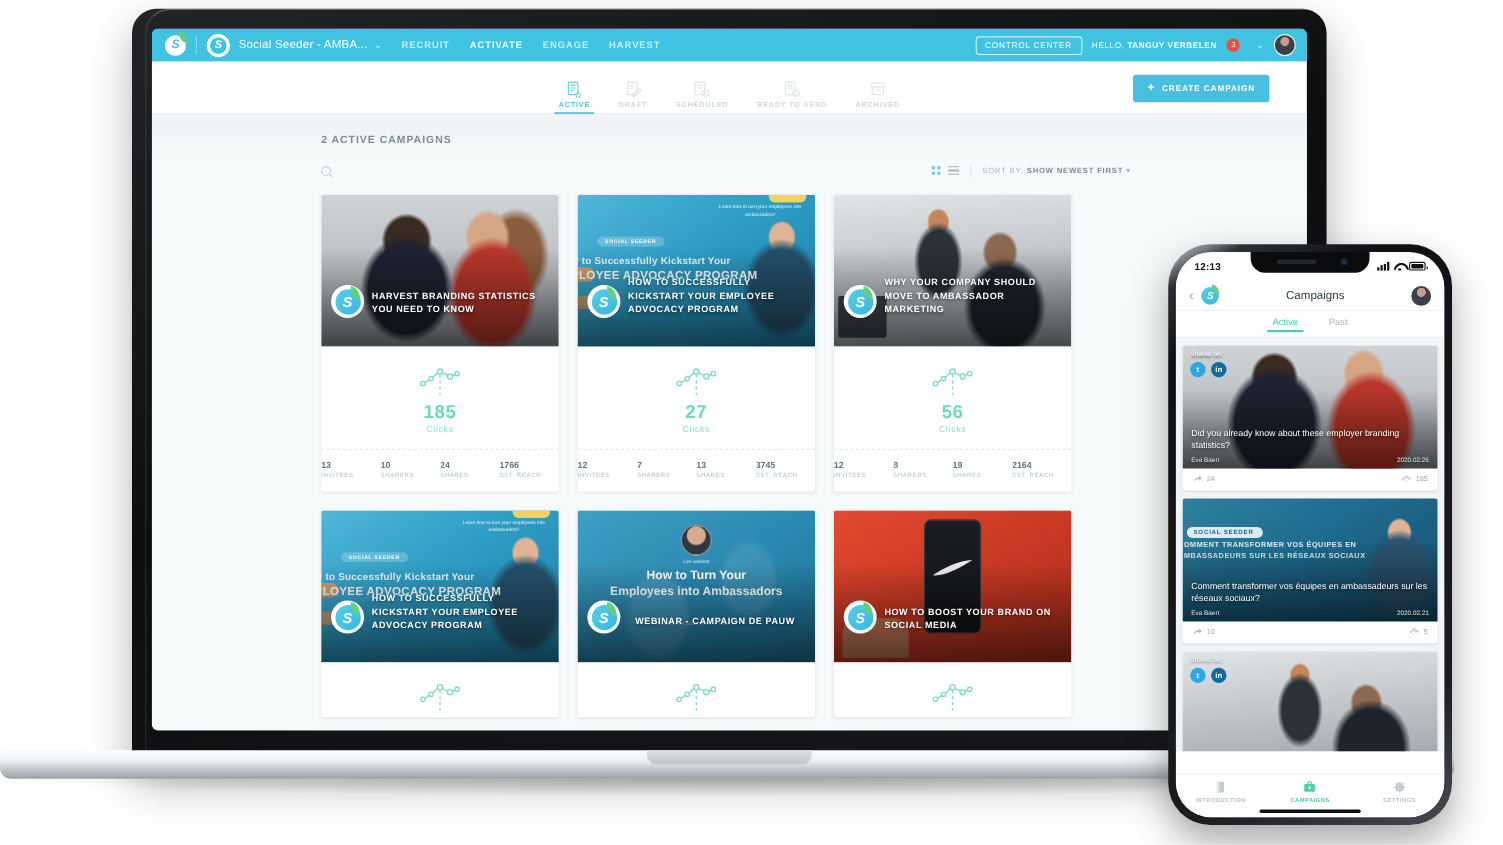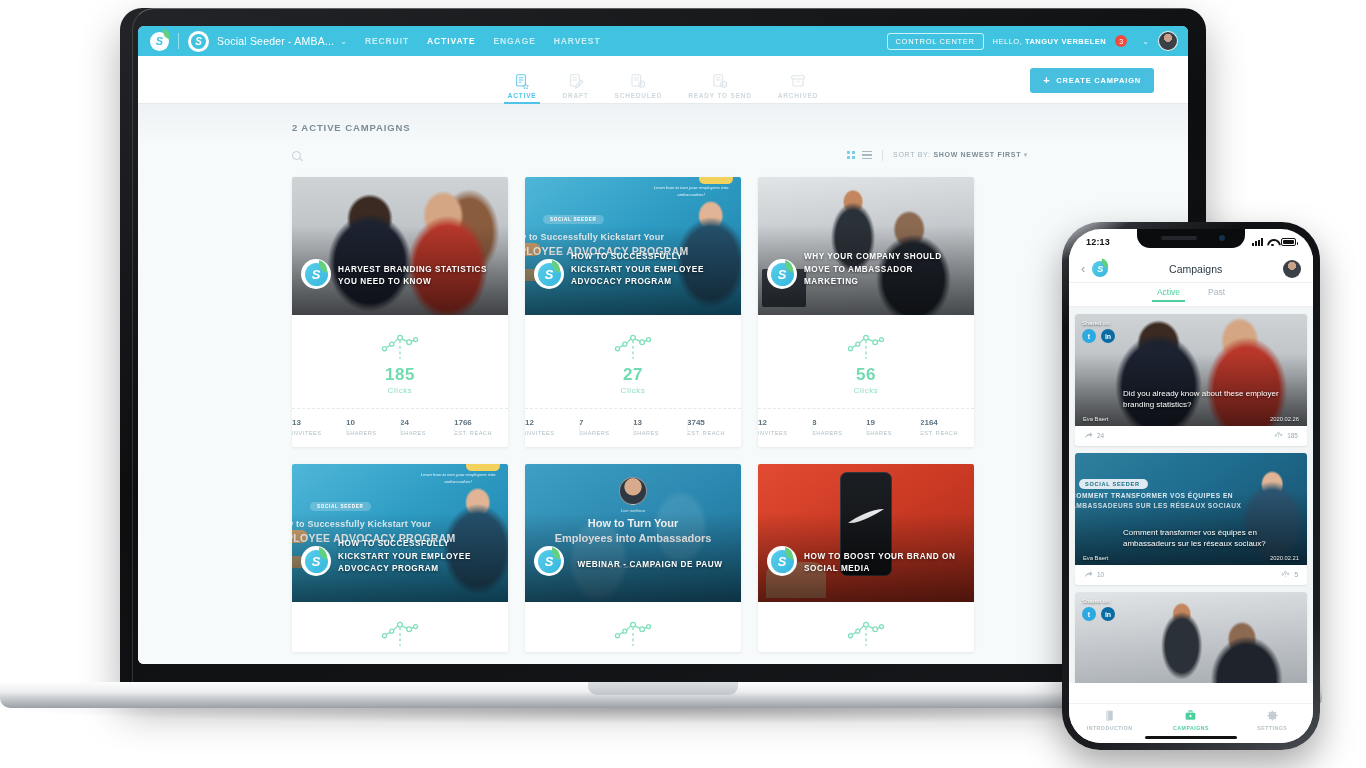--- a/index.html
+++ b/index.html
@@ -248,21 +248,21 @@
     box-shadow:0 1px 2px rgba(30,50,60,.10); }
   .ph-img { height:112px; position:relative; overflow:hidden; }
   .shared-lbl { position:absolute; left:7px; top:6px; font-size:6px; color:#fff; z-index:3;
     text-shadow:0 1px 2px rgba(0,0,0,.6); }
   .soc { position:absolute; left:7px; top:15px; display:flex; gap:5px; z-index:3; }
   .soc i { width:14px; height:14px; border-radius:50%; display:flex; align-items:center;
     justify-content:center; font-size:7px; color:#fff; font-style:normal; font-weight:bold; }
   .soc .tw { background:#2ba9e0; }
   .soc .li { background:#0b6ba3; }
   .ph-cap { position:absolute; left:8px; right:8px; bottom:15px; z-index:3;
-    color:#fff; font-size:8px; line-height:1.35; text-shadow:0 1px 3px rgba(0,0,0,.7);margin-left:40px; }
+    color:#fff; font-size:8px; line-height:1.35; text-shadow:0 1px 3px rgba(0,0,0,.7); }
   .ph-meta { position:absolute; left:8px; right:8px; bottom:4px; z-index:3; display:flex;
     color:#e9eef0; font-size:5.8px; text-shadow:0 1px 2px rgba(0,0,0,.7); }
   .ph-meta .dt { margin-left:auto; }
   .ph-foot { display:flex; align-items:center; padding:5px 9px 6px; }
   .ph-foot .it { display:flex; align-items:center; gap:4px; font-size:6.5px; color:#9aa8b0; }
   .ph-foot .right { margin-left:auto; }
   .ph-nav { position:absolute; left:0; right:0; bottom:0; height:40px; background:#fff;
     display:flex; align-items:center; padding-bottom:7px; border-top:1px solid #eef1f3; }
   .ph-nav .ni { flex:1; display:flex; flex-direction:column; align-items:center; gap:3px; }
   .ph-nav .ni .lbl { font-size:5.2px; letter-spacing:.5px; color:#b6c2c8; font-weight:bold; }

